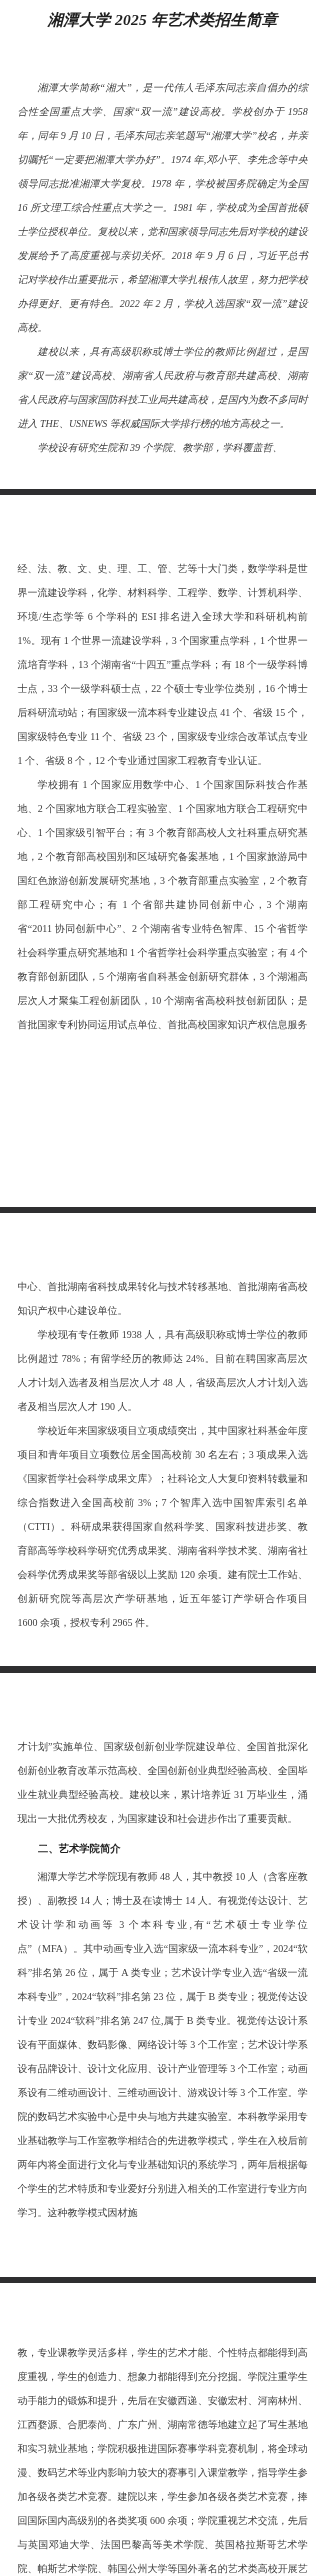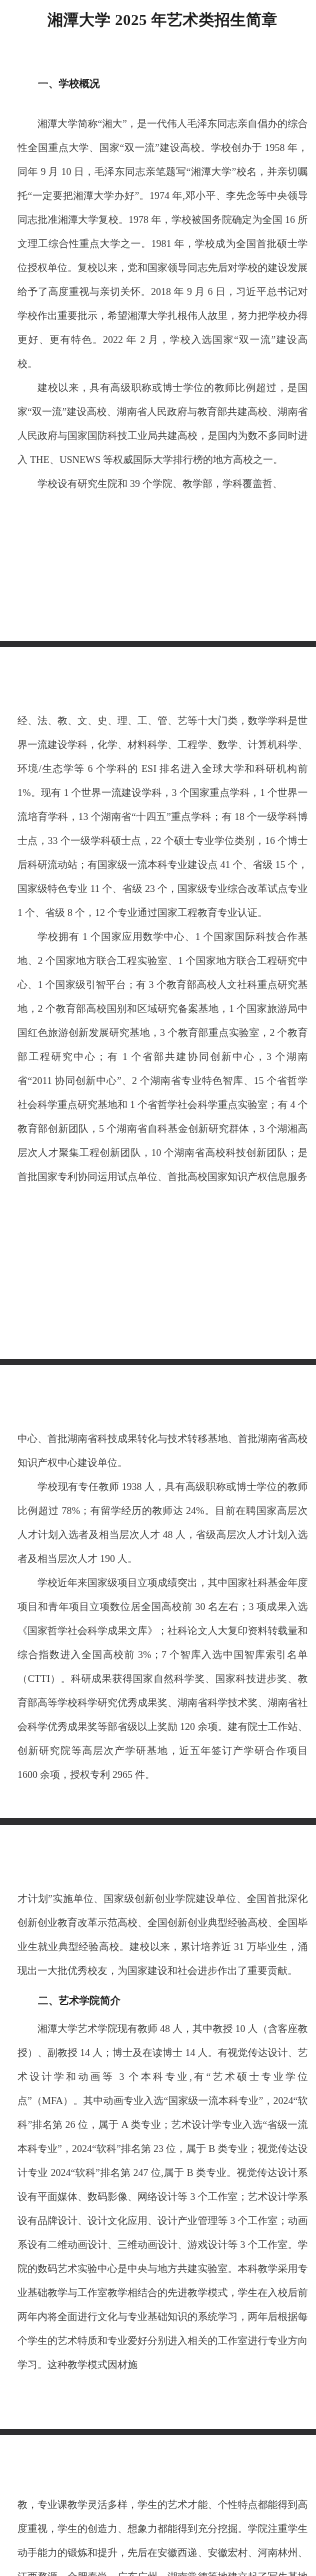--- a/index.html
+++ b/index.html
@@ -11,21 +11,21 @@
   html,body{margin:0;padding:0;}
   body{width:317px;background:var(--page-bg);}
   .doc{width:317px;}
   .page{
     box-sizing:border-box;
     width:317px;
     overflow:hidden;
     background:var(--page-bg);
     padding:62px 9.3px 0 17.5px;
   }
-  .page-1{height:641px;padding-top:8.2px;}
+  .page-1{height:489px;padding-top:8.2px;font-style:italic;}
   .page-2{height:712px;}
   .page-3{height:453px;}
   .page-4{height:604px;}
   .page-5{height:543px;padding-top:58px;}
   .page-sep{height:6.2px;width:317px;background:var(--sep);}
   .block{
     font-family:"Liberation Serif","DejaVu Serif",serif;
     font-size:10px;
     line-height:24px;
     color:var(--body-text);
@@ -56,21 +56,20 @@
   }
   .page-1 .t-heading{margin:0 0 20.6px;}
 </style>
 </head>
 <body>
 
 <div class="doc">
   <div id="pages">
       <section class="page page-1">
         <div class="block t-title">湘潭大学 2025 年艺术类招生简章</div>
-        <div class="block t-heading">一、学校概况</div>
         <div class="block t-para">湘潭大学简称“湘大”，是一代伟人毛泽东同志亲自倡办的综合性全国重点大学、国家“双一流”建设高校。学校创办于 1958 年，同年 9 月 10 日，毛泽东同志亲笔题写“湘潭大学”校名，并亲切嘱托“一定要把湘潭大学办好”。1974 年,邓小平、李先念等中央领导同志批准湘潭大学复校。1978 年，学校被国务院确定为全国 16 所文理工综合性重点大学之一。1981 年，学校成为全国首批硕士学位授权单位。复校以来，党和国家领导同志先后对学校的建设发展给予了高度重视与亲切关怀。2018 年 9 月 6 日，习近平总书记对学校作出重要批示，希望湘潭大学扎根伟人故里，努力把学校办得更好、更有特色。2022 年 2 月，学校入选国家“双一流”建设高校。</div>
         <div class="block t-para">建校以来，具有高级职称或博士学位的教师比例超过，是国家“双一流”建设高校、湖南省人民政府与教育部共建高校、湖南省人民政府与国家国防科技工业局共建高校，是国内为数不多同时进入 THE、USNEWS 等权威国际大学排行榜的地方高校之一。</div>
         <div class="block t-para">学校设有研究生院和 39 个学院、教学部，学科覆盖哲、</div>
       </section>
       <div class="page-sep"></div>
       <section class="page page-2">
         <div class="block t-cont">经、法、教、文、史、理、工、管、艺等十大门类，数学学科是世界一流建设学科，化学、材料科学、工程学、数学、计算机科学、环境/生态学等 6 个学科的 ESI 排名进入全球大学和科研机构前 1%。现有 1 个世界一流建设学科，3 个国家重点学科，1 个世界一流培育学科，13 个湖南省“十四五”重点学科；有 18 个一级学科博士点，33 个一级学科硕士点，22 个硕士专业学位类别，16 个博士后科研流动站；有国家级一流本科专业建设点 41 个、省级 15 个，国家级特色专业 11 个、省级 23 个，国家级专业综合改革试点专业 1 个、省级 8 个，12 个专业通过国家工程教育专业认证。</div>
         <div class="block t-para">学校拥有 1 个国家应用数学中心、1 个国家国际科技合作基地、2 个国家地方联合工程实验室、1 个国家地方联合工程研究中心、1 个国家级引智平台；有 3 个教育部高校人文社科重点研究基地，2 个教育部高校国别和区域研究备案基地，1 个国家旅游局中国红色旅游创新发展研究基地，3 个教育部重点实验室，2 个教育部工程研究中心；有 1 个省部共建协同创新中心，3 个湖南省“2011 协同创新中心”、2 个湖南省专业特色智库、15 个省哲学社会科学重点研究基地和 1 个省哲学社会科学重点实验室；有 4 个教育部创新团队，5 个湖南省自科基金创新研究群体，3 个湖湘高层次人才聚集工程创新团队，10 个湖南省高校科技创新团队；是首批国家专利协同运用试点单位、首批高校国家知识产权信息服务</div>
       </section>
       <div class="page-sep"></div>

